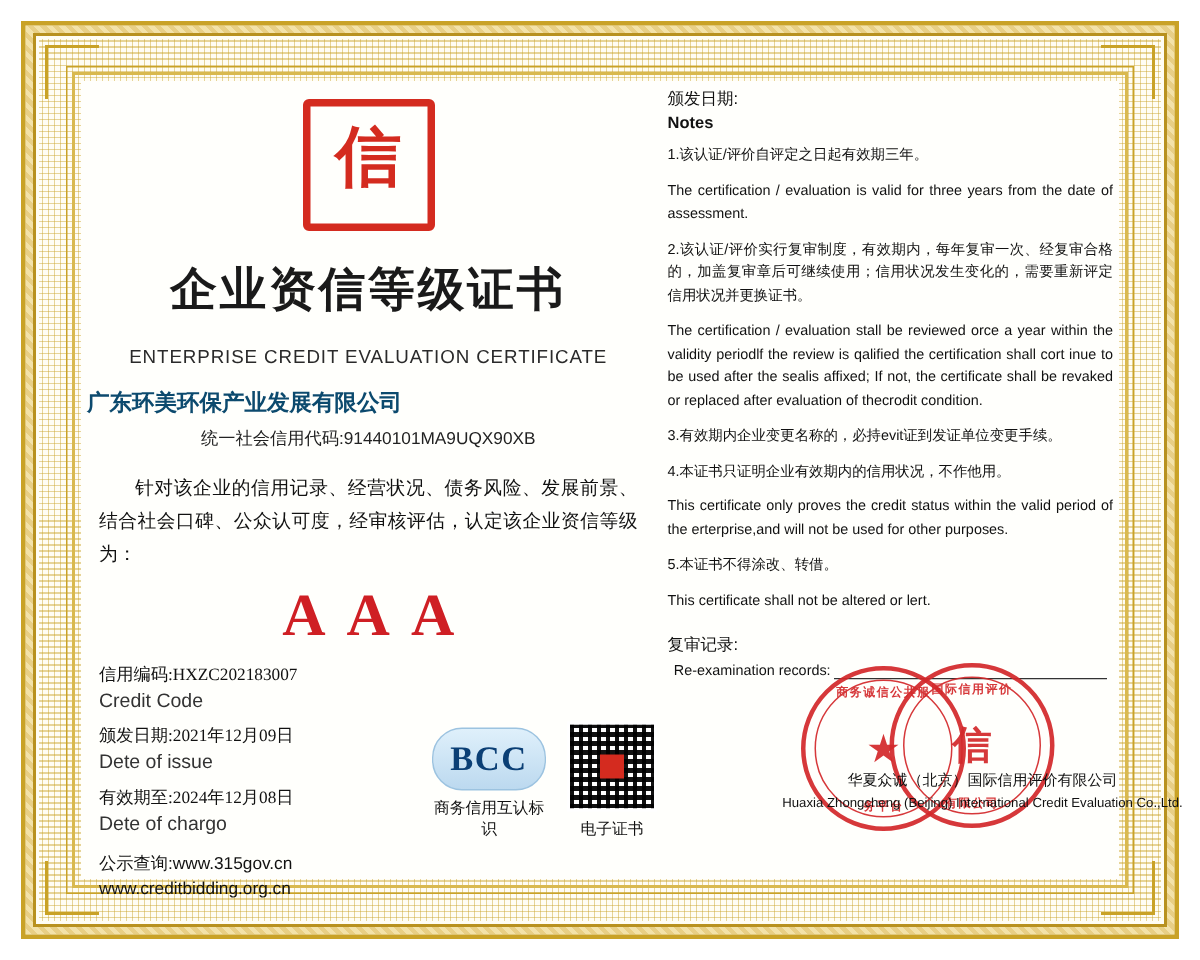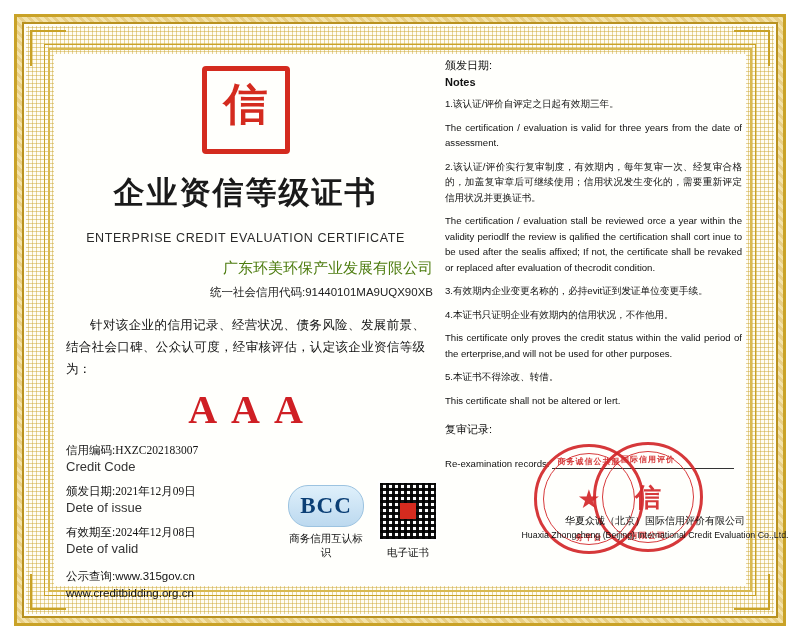--- a/index.html
+++ b/index.html
@@ -132,28 +132,28 @@
   }
   .title-en {
     margin-top: 17px;
     text-align: center;
     font-size: 12.5px;
     letter-spacing: .6px;
     color: #2a2a2a;
   }
   .company {
     margin-top: 14px;
-    text-align: right;
+    text-align: left;
     font-size: 15px;
-    font-weight: normal;
-    color: #4d7c0f;
+    font-weight: bold;
+    color: #0c4a6e;
   }
   .usci {
     margin-top: 7px;
-    text-align: right;
+    text-align: center;
     font-size: 11.5px;
     color: #222;
   }
   .body-text {
     margin-top: 14px;
     font-size: 12.5px;
     line-height: 22px;
     color: #111;
     padding: 0 8px;
     text-align: justify;
@@ -241,25 +241,26 @@
   .note {
     font-size: 9.6px;
     line-height: 15.5px;
     color: #111;
     margin-top: 8px;
     text-align: justify;
   }
   .note.cn { font-size: 9.6px; }
   .reexam-cn { margin-top: 14px; font-size: 11px; color: #111; }
   .reexam-en {
-    margin-top: 21px;
+    margin-top: 5px;
     font-size: 9.6px;
     color: #111;
     white-space: nowrap;
     overflow: hidden;
+    text-align: center;
   }
   .reexam-en .line {
     display: inline-block;
     border-bottom: 1px solid #333;
     width: 182px;
     margin-left: 2px;
     vertical-align: bottom;
     height: 10px;
   }
 
@@ -363,21 +364,21 @@
         <span class="lbl-en">Credit Code</span>
       </div>
 
       <div class="field">
         <span class="lbl-cn">颁发日期:</span><span class="lbl-cn">2021年12月09日</span>
         <span class="lbl-en">Dete of issue</span>
       </div>
 
       <div class="field">
         <span class="lbl-cn">有效期至:</span><span class="lbl-cn">2024年12月08日</span>
-        <span class="lbl-en">Dete of valid</span>
+        <span class="lbl-en">Dete of chargo</span>
       </div>
 
       <div class="footer-links">
         <div>公示查询:www.315gov.cn</div>
         <div style="text-align:left;padding-right:200px">www.creditbidding.org.cn</div>
       </div>
 
       <div class="badges">
         <div class="badge-item">
           <div class="bcc-logo">BCC</div>

